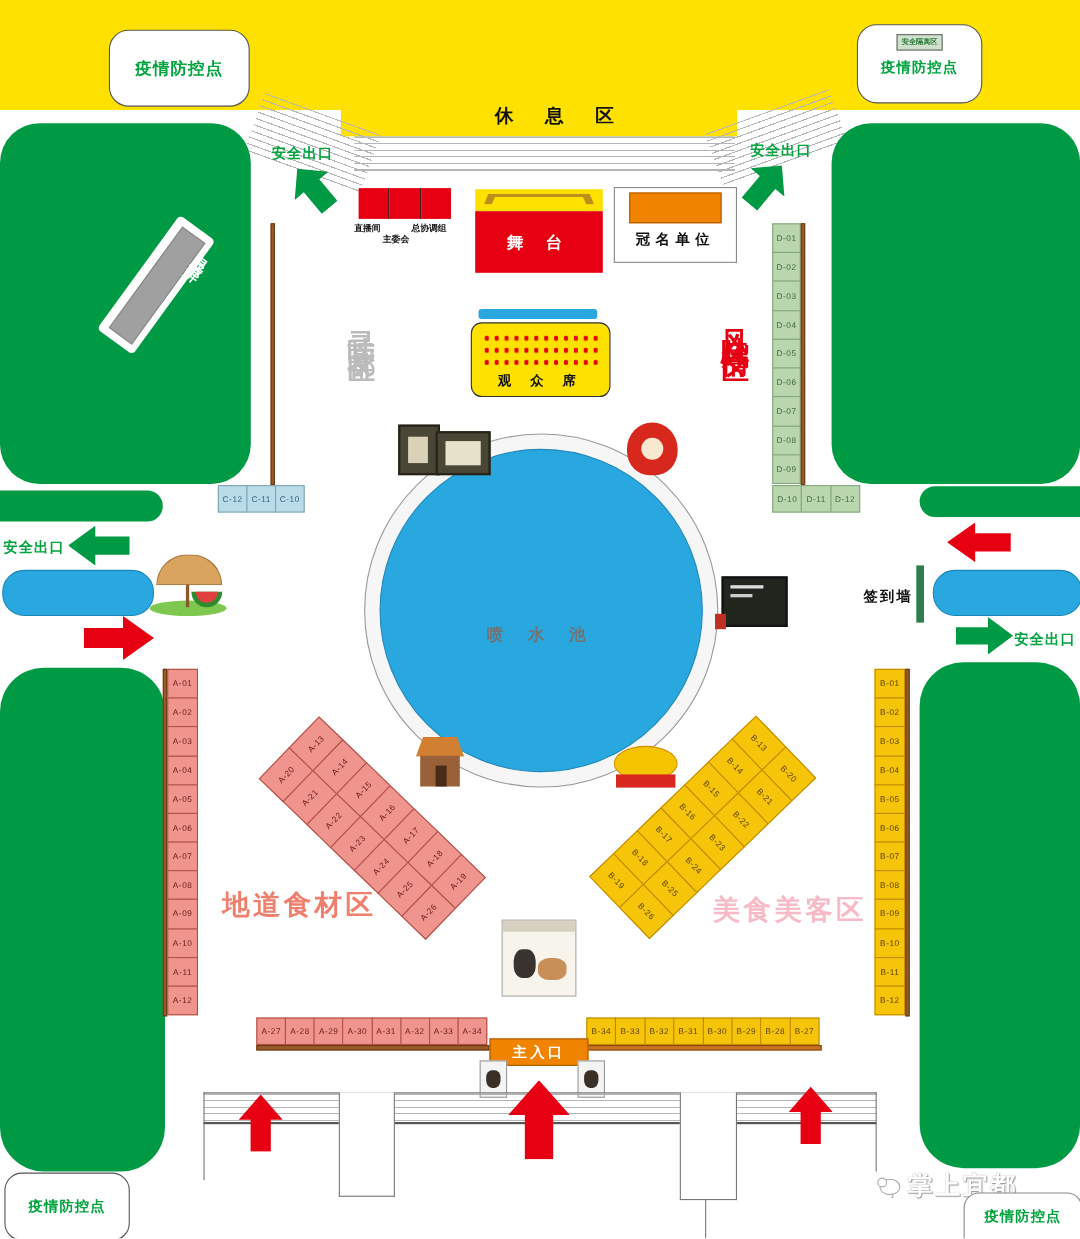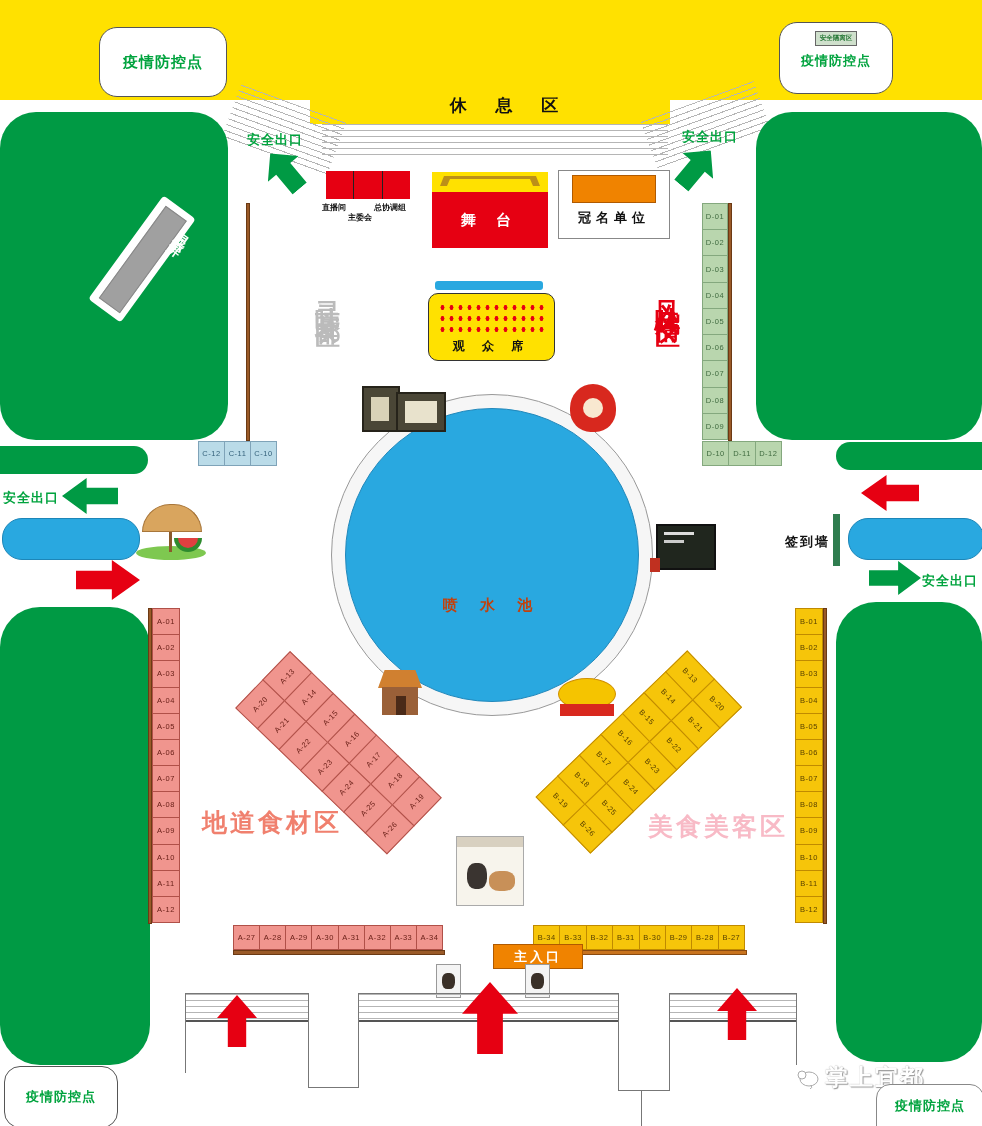--- a/index.html
+++ b/index.html
@@ -156,21 +156,21 @@
 
   <div class="abs arrow2 a-red" style="left:872px;top:464px;width:36px;height:58px;transform:rotate(-90deg);"></div>
   <div class="abs blacklab" style="left:785px;top:533px;font-size:13px;letter-spacing:2px;">签到墙</div>
   <div class="abs" style="left:833px;top:514px;width:7px;height:52px;background:#2f7d4f;"></div>
   <div class="abs bluebar" style="left:848px;top:518px;width:134px;height:40px;"></div>
   <div class="abs arrow2 a-green" style="left:878px;top:552px;width:34px;height:52px;transform:rotate(90deg);"></div>
   <div class="abs exit-t" style="left:922px;top:572px;">安全出口</div>
 
   <div class="abs ring" style="left:331px;top:394px;width:320px;height:320px;"></div>
   <div class="abs pool" style="left:345px;top:408px;width:292px;height:292px;"></div>
-  <div class="abs" style="left:412px;top:568px;width:160px;text-align:center;color:#c2410c;font-weight:bold;font-size:15px;letter-spacing:9px;margin-top:28px;">喷 水 池</div>
+  <div class="abs" style="left:412px;top:568px;width:160px;text-align:center;color:#737373;font-weight:bold;font-size:15px;letter-spacing:9px;">喷 水 池</div>
 
   <div class="abs" style="left:362px;top:386px;width:34px;height:42px;background:#4a4636;border:2px solid #26231a;">
     <div class="abs" style="left:7px;top:9px;width:18px;height:24px;background:#d9d2b8;"></div>
   </div>
   <div class="abs" style="left:396px;top:392px;width:46px;height:36px;background:#4a4636;border:2px solid #26231a;">
     <div class="abs" style="left:7px;top:7px;width:32px;height:22px;background:#e8e2cc;"></div>
   </div>
   <div class="abs" style="left:570px;top:384px;width:46px;height:48px;background:#d8281e;border-radius:50% 50% 45% 45%;">
     <div class="abs" style="left:13px;top:14px;width:20px;height:20px;background:#f8e8d0;border-radius:50%;"></div>
   </div>
@@ -286,21 +286,21 @@
       <div class="cell cell-b">B-33</div>
       <div class="cell cell-b">B-32</div>
       <div class="cell cell-b">B-31</div>
       <div class="cell cell-b">B-30</div>
       <div class="cell cell-b">B-29</div>
       <div class="cell cell-b">B-28</div>
       <div class="cell cell-b">B-27</div>
     </div>
   <div class="abs strip" style="left:527px;top:950px;width:220px;height:5px;background:#c8731e;border-color:#8a4a10;"></div>
 
-  <div class="abs" style="left:445px;top:944px;width:88px;height:23px;background:#f08300;border:1px solid #b05a00;display:flex;align-items:center;justify-content:center;margin-left:48px;">
+  <div class="abs" style="left:445px;top:944px;width:88px;height:23px;background:#f08300;border:1px solid #b05a00;display:flex;align-items:center;justify-content:center;">
     <span style="color:#fff;font-weight:bold;font-size:13px;letter-spacing:3px;">主入口</span>
   </div>
   <div class="abs" style="left:436px;top:964px;width:23px;height:32px;background:#f4f4f4;border:1px solid #999;">
     <div class="abs" style="left:5px;top:8px;width:13px;height:16px;background:#3a3028;border-radius:40%;"></div>
   </div>
   <div class="abs" style="left:525px;top:964px;width:23px;height:32px;background:#f4f4f4;border:1px solid #999;">
     <div class="abs" style="left:5px;top:8px;width:13px;height:16px;background:#3a3028;border-radius:40%;"></div>
   </div>
 
   <div class="abs stripes" style="left:185px;top:993px;width:612px;height:26px;border-bottom:2px solid #555;border-top:1px solid #777;"></div>

